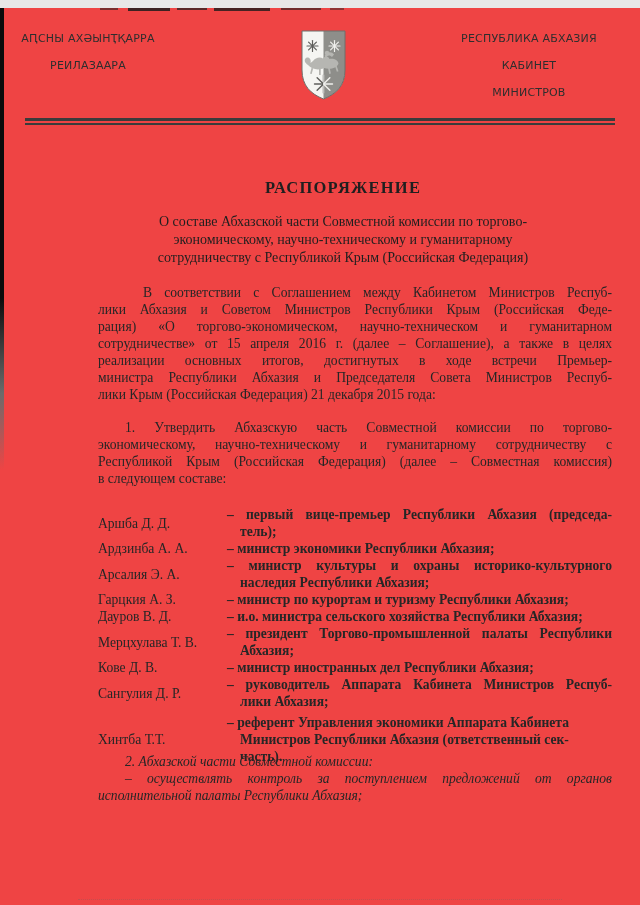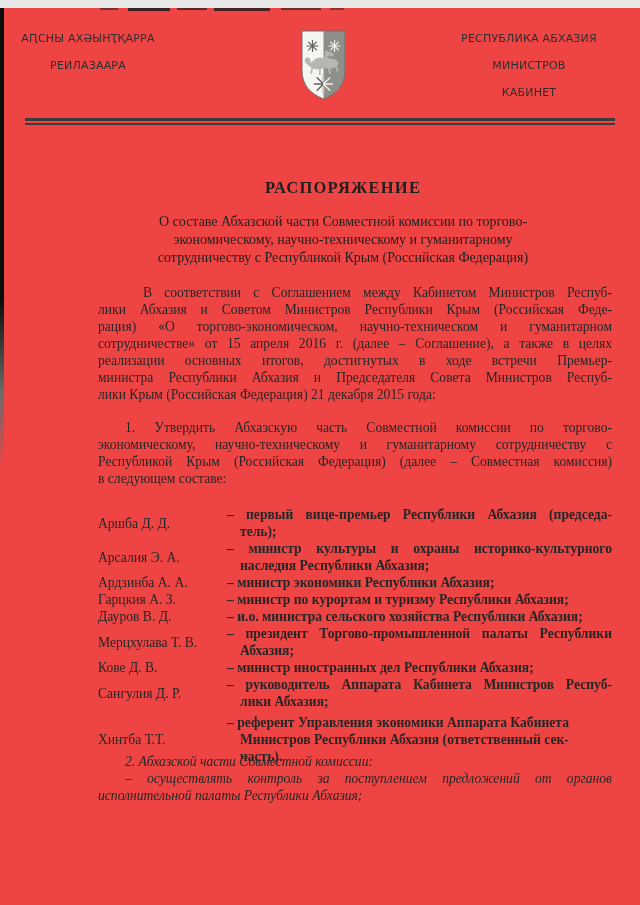--- a/index.html
+++ b/index.html
@@ -114,22 +114,22 @@
         <line x1="33" y1="112" x2="69" y2="112"></line>
       <line x1="38.3" y1="99.3" x2="63.7" y2="124.7"></line>
         <line x1="63.7" y1="99.3" x2="38.3" y2="124.7"></line>
     </g>
 
     <path d="M8,6 H94 V84 C94,116 76,132 51,142 C26,132 8,116 8,84 Z" fill="none" stroke="#6e6e6a" stroke-width="2"></path>
   </svg>
 
   <div class="hdr hdr-right">
     <div>РЕСПУБЛИКА АБХАЗИЯ</div>
+    <div>КАБИНЕТ</div>
     <div>МИНИСТРОВ</div>
-    <div>КАБИНЕТ</div>
   </div>
 
   <div class="rule"></div>
 
   <div class="blk title-blk">
     <span class="title">РАСПОРЯЖЕНИЕ</span>
   </div>
 
   <div class="blk subtitle-blk">
     <div>О составе Абхазской части Совместной комиссии по торгово-</div>
@@ -158,31 +158,31 @@
 
     <div class="row">
       <div class="name">Аршба Д. Д.</div>
       <div class="role">
         <div class="jl">– первый вице-премьер Республики Абхазия (председа-</div>
         <div class="cont">тель);</div>
       </div>
     </div>
 
     <div class="row">
+      <div class="name">Ардзинба А. А.</div>
+      <div class="role">
+        <div>– министр экономики Республики Абхазия;</div>
+      </div>
+    </div>
+
+    <div class="row">
       <div class="name">Арсалия Э. А.</div>
       <div class="role">
         <div class="jl">– министр культуры и охраны историко-культурного</div>
         <div class="cont">наследия Республики Абхазия;</div>
-      </div>
-    </div>
-
-    <div class="row">
-      <div class="name">Ардзинба А. А.</div>
-      <div class="role">
-        <div>– министр экономики Республики Абхазия;</div>
       </div>
     </div>
 
     <div class="row">
       <div class="name">Гарцкия А. З.</div>
       <div class="role">
         <div>– министр по курортам и туризму Республики Абхазия;</div>
       </div>
     </div>
 

